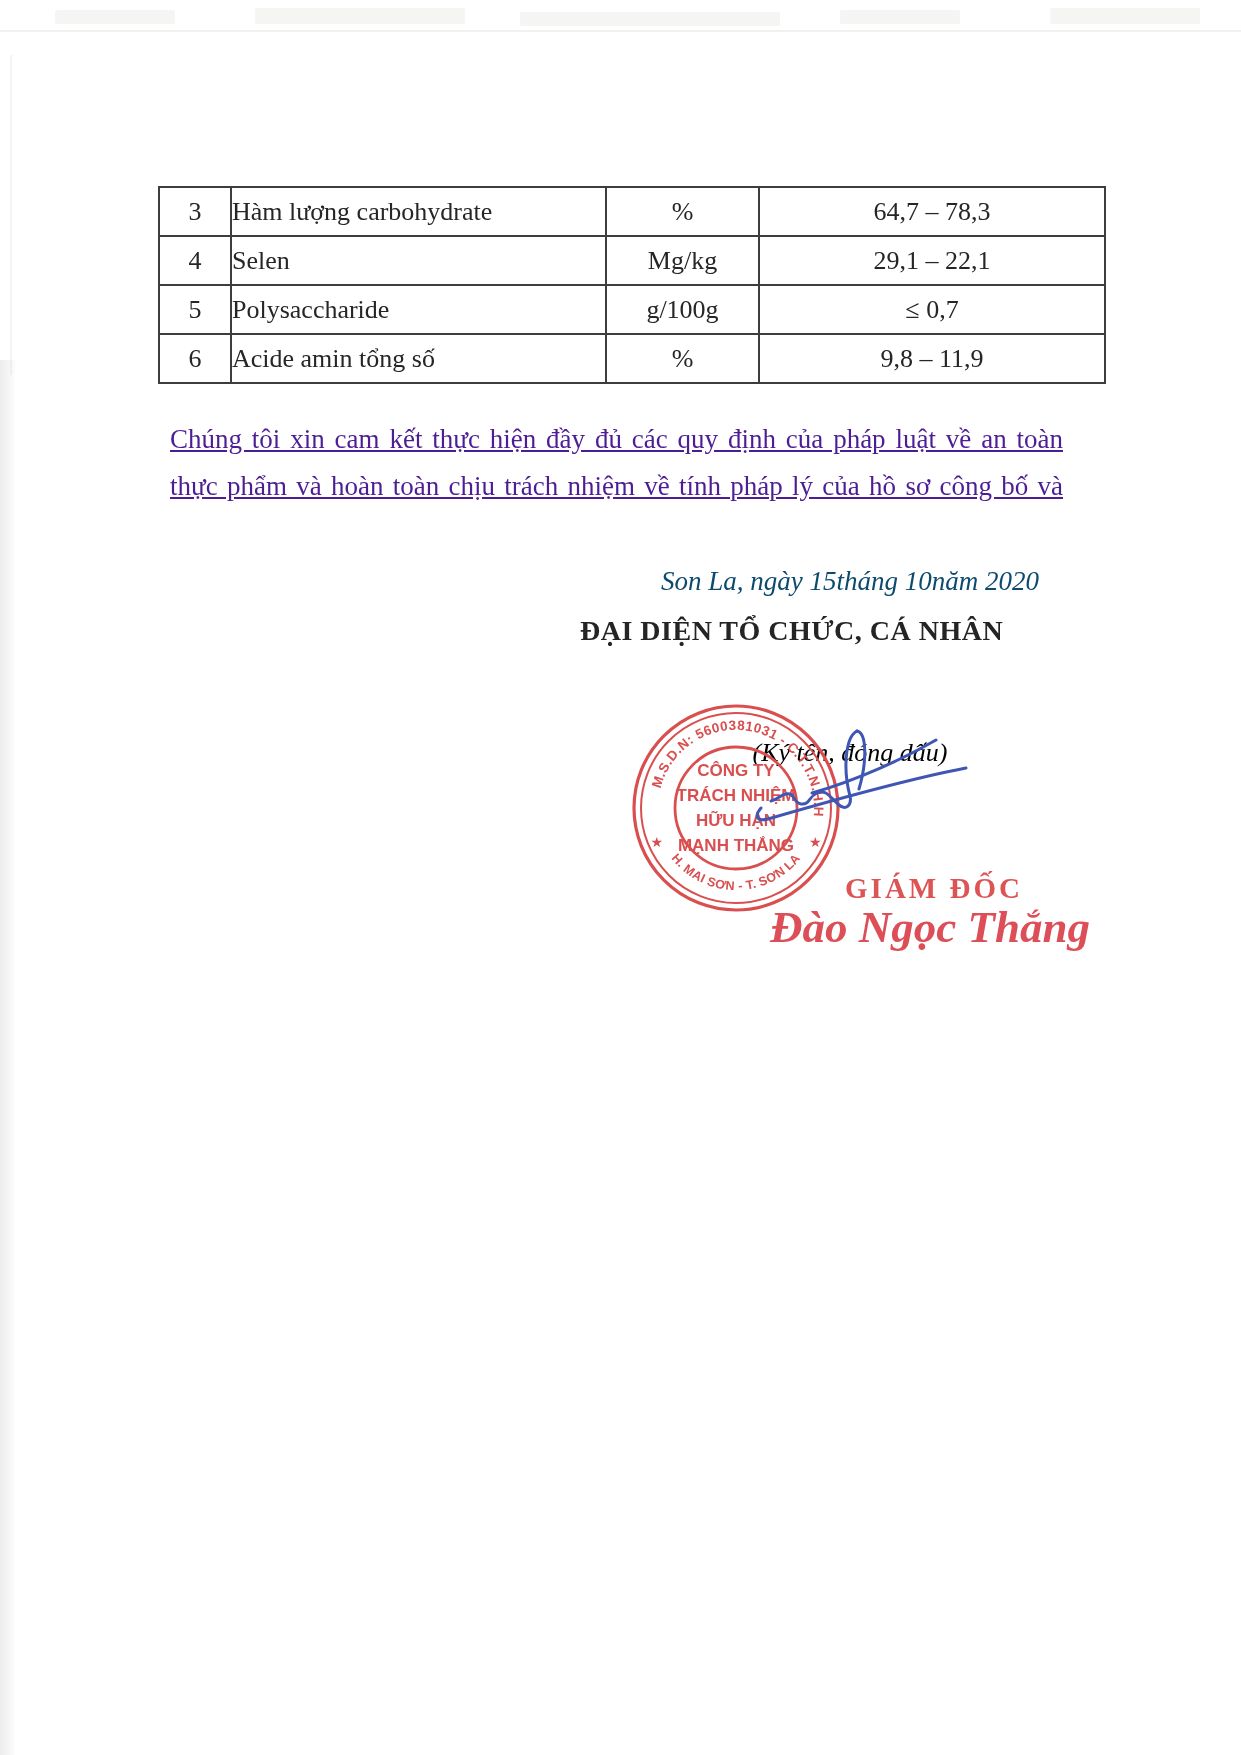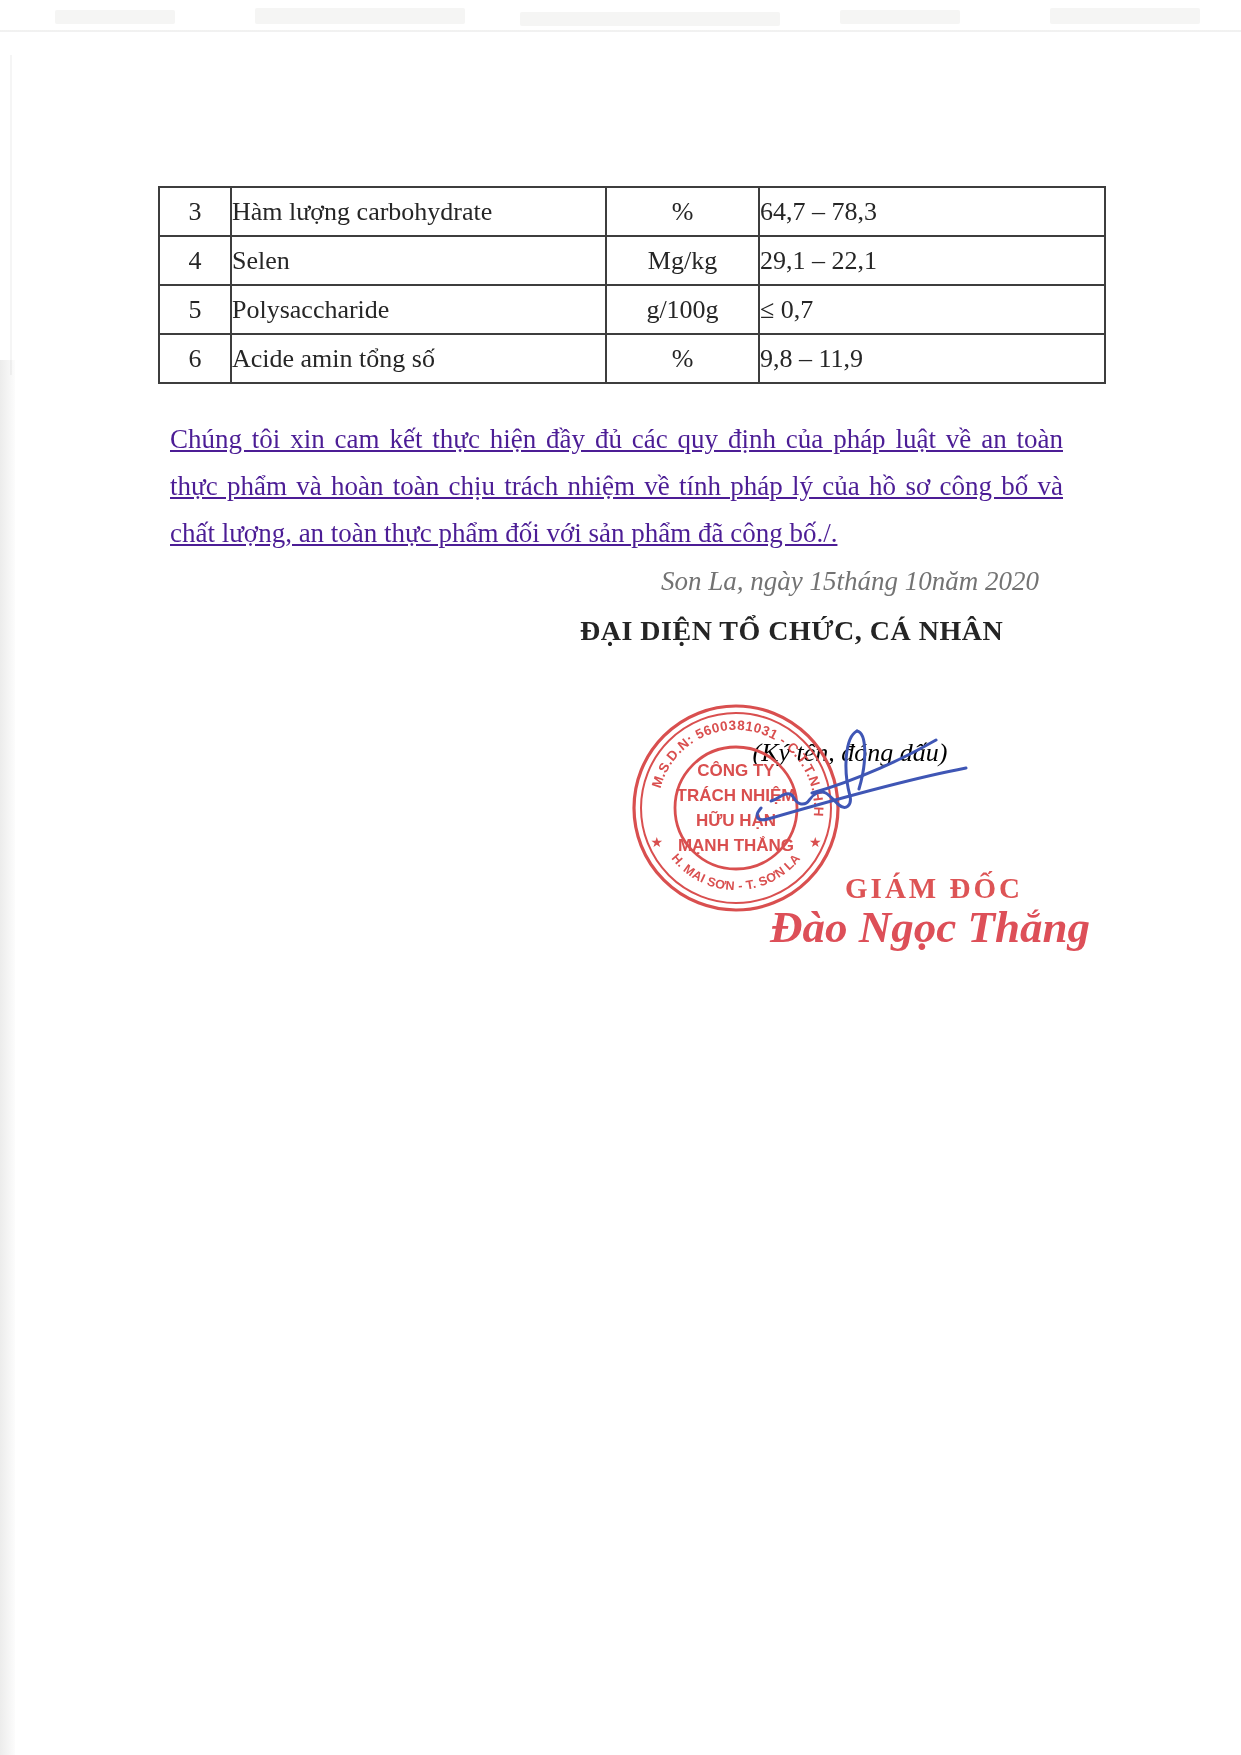--- a/index.html
+++ b/index.html
@@ -23,28 +23,28 @@
   
   table.spec{
     position:absolute;left:158px;top:186px;width:938px;
     border-collapse:collapse;table-layout:fixed;
     font-size:26px;color:#262626;
   }
   table.spec td{border:2px solid #3d3d3d;height:47px;padding:0;vertical-align:middle;}
   td.c-no{width:70px;text-align:center;}
   td.c-name{width:373px;text-align:left;padding-left:14px;border-radius:13px;}
   td.c-unit{width:151px;text-align:center;}
-  td.c-val{width:344px;text-align:left;}
+  td.c-val{width:344px;text-align:center;}
   
   .para{position:absolute;left:170px;top:416px;width:893px;font-size:27px;color:#4c1d95;text-decoration:underline;}
   .para .ln{height:47px;line-height:47px;white-space:nowrap;}
   .para .ln.just{text-align:justify;text-align-last:justify;white-space:normal;overflow:hidden;}
   
   .dateline{position:absolute;left:620px;top:566px;width:460px;text-align:center;
-    font-style:italic;font-size:27px;color:#737373;}
+    font-style:italic;font-size:27px;color:#0c4a6e;}
   .rep-heading{position:absolute;left:580px;top:615px;width:500px;
     font-weight:bold;font-size:28px;letter-spacing:0.5px;color:#242424;}
   .sign-note{position:absolute;left:600px;top:690px;width:500px;text-align:center;
     font-style:italic;font-size:26px;color:#000000;margin-top:48px;}
   .director-title{position:absolute;left:784px;top:872px;width:300px;text-align:center;
     font-weight:bold;font-size:29px;letter-spacing:3px;color:#dd5455;}
   .signer-name{position:absolute;left:730px;top:901px;width:400px;text-align:center;
     font-style:italic;font-weight:bold;font-size:45px;color:#dd4f58;}
   
   .stamp-svg{position:absolute;left:620px;top:692px;width:232px;height:232px;}
@@ -91,21 +91,20 @@
         <td class="c-name">Acide amin tổng số</td>
         <td class="c-unit">%</td>
         <td class="c-val">9,8 – 11,9</td>
       </tr>
     </tbody>
   </table>
 
   <div class="para">
     <div class="ln just">Chúng tôi xin cam kết thực hiện đầy đủ các quy định của pháp luật về an toàn</div>
     <div class="ln just">thực phẩm và hoàn toàn chịu trách nhiệm về tính pháp lý của hồ sơ công bố và</div>
-    <div class="ln">chất lượng, an toàn thực phẩm đối với sản phẩm đã công bố./.</div>
   </div>
 
   <div class="dateline">Son La, ngày 15tháng 10năm 2020</div>
   <div class="rep-heading">ĐẠI DIỆN TỔ CHỨC, CÁ NHÂN</div>
   <div class="sign-note">(Ký tên, đóng dấu)</div>
 
   <svg class="stamp-svg" viewBox="0 0 232 232">
     <defs>
       <path id="arcTop" d="M 41,137 A 78,78 0 1 1 179,162" fill="none"></path>
       <path id="arcBottom" d="M 48.8,163.1 A 82,82 0 0 0 183.2,163.1" fill="none"></path>

